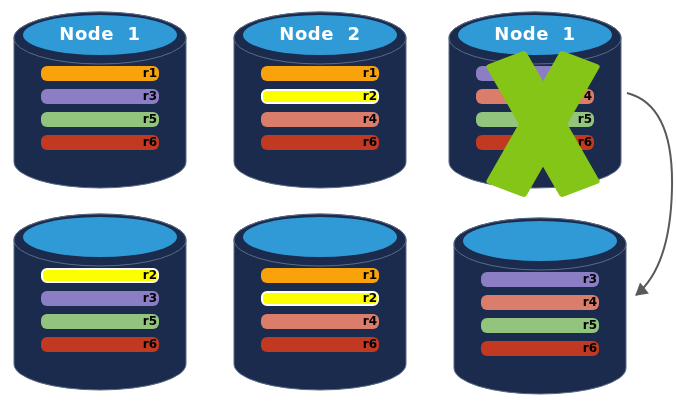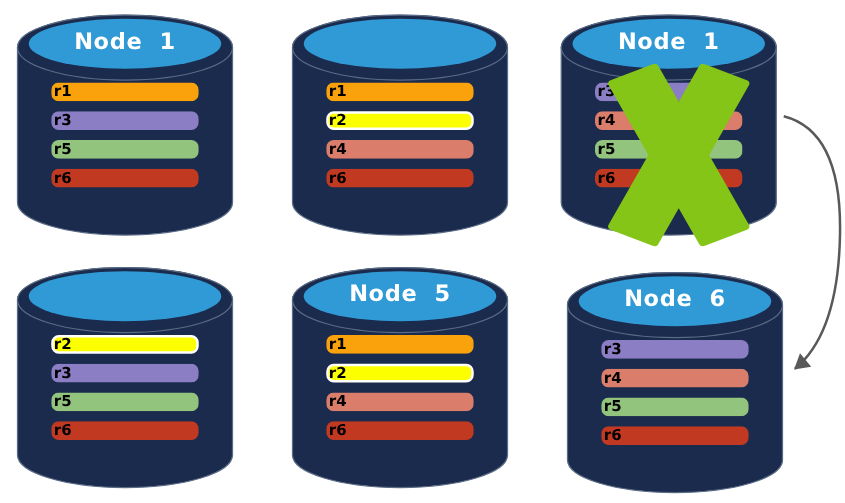--- a/index.html
+++ b/index.html
@@ -14,21 +14,21 @@
   .n6{left:452px;top:212px}
   .cyl{position:absolute;left:0;top:0;width:176px;height:188px;overflow:visible;}
   .cyl-body{fill:var(--cylinder_body);stroke:#5a6b85;stroke-width:1;}
   .cyl-top-rim{fill:var(--cylinder_body);stroke:#5a6b85;stroke-width:1;}
   .cyl-top{fill:var(--cylinder_top);}
   .node-title{position:absolute;top:17px;left:0;width:100%;text-align:center;
               font-size:18px;font-weight:bold;color:var(--node_title);
               word-spacing:7px;letter-spacing:.5px;}
   .bars{position:absolute;top:60px;left:50%;transform:translateX(-50%);width:118px;}
   .bar{height:15px;margin-bottom:8px;border-radius:6px;border:2px solid transparent;
-       box-sizing:border-box;display:flex;align-items:center;justify-content:flex-start;}
+       box-sizing:border-box;display:flex;align-items:center;justify-content:flex-end;}
   .bar-label{font-size:12px;font-weight:bold;color:var(--bar_label);line-height:11px;}
   .x-mark{position:absolute;left:38px;top:44px;width:116px;height:148px;overflow:visible;}
   .xbar{fill:var(--failure_x);}
   .arrow-layer{position:absolute;left:0;top:0;pointer-events:none;}
   .arrow-path{fill:none;stroke:var(--arrow);stroke-width:2;}
   .arrow-head{fill:var(--arrow);}
 </style>
 </head>
 <body>
 
@@ -56,20 +56,21 @@
         </div>
     </div>
   </div>
 
   <div class="node n2">
     <svg class="cyl" viewBox="0 0 176 188">
       <path class="cyl-body" d="M 2,32 L 2,156 A 86,26 0 0 0 174,156 L 174,32 A 86,26 0 0 0 2,32 Z"></path>
       <ellipse class="cyl-top-rim" cx="88" cy="32" rx="86" ry="26"></ellipse>
       <ellipse class="cyl-top" cx="88" cy="29" rx="77" ry="20"></ellipse>
     </svg>
+    <div class="node-title">Node 2</div>
     <div class="bars">
       <div class="bar" style="background: rgb(249, 162, 11);">
           <span class="bar-label">r1</span>
         </div>
       <div class="bar" style="background: rgb(252, 255, 0); border-color: rgb(255, 255, 255);">
           <span class="bar-label">r2</span>
         </div>
       <div class="bar" style="background: rgb(219, 125, 107);">
           <span class="bar-label">r4</span>
         </div>
@@ -129,21 +130,20 @@
         </div>
     </div>
   </div>
 
   <div class="node n5">
     <svg class="cyl" viewBox="0 0 176 188">
       <path class="cyl-body" d="M 2,32 L 2,156 A 86,26 0 0 0 174,156 L 174,32 A 86,26 0 0 0 2,32 Z"></path>
       <ellipse class="cyl-top-rim" cx="88" cy="32" rx="86" ry="26"></ellipse>
       <ellipse class="cyl-top" cx="88" cy="29" rx="77" ry="20"></ellipse>
     </svg>
-    <div class="node-title">Node 5</div>
     <div class="bars">
       <div class="bar" style="background: rgb(249, 162, 11);">
           <span class="bar-label">r1</span>
         </div>
       <div class="bar" style="background: rgb(252, 255, 0); border-color: rgb(255, 255, 255);">
           <span class="bar-label">r2</span>
         </div>
       <div class="bar" style="background: rgb(219, 125, 107);">
           <span class="bar-label">r4</span>
         </div>
@@ -152,21 +152,20 @@
         </div>
     </div>
   </div>
 
   <div class="node n6">
     <svg class="cyl" viewBox="0 0 176 188">
       <path class="cyl-body" d="M 2,32 L 2,156 A 86,26 0 0 0 174,156 L 174,32 A 86,26 0 0 0 2,32 Z"></path>
       <ellipse class="cyl-top-rim" cx="88" cy="32" rx="86" ry="26"></ellipse>
       <ellipse class="cyl-top" cx="88" cy="29" rx="77" ry="20"></ellipse>
     </svg>
-    <div class="node-title">Node 6</div>
     <div class="bars">
       <div class="bar" style="background: rgb(140, 126, 196);">
           <span class="bar-label">r3</span>
         </div>
       <div class="bar" style="background: rgb(219, 125, 107);">
           <span class="bar-label">r4</span>
         </div>
       <div class="bar" style="background: rgb(147, 196, 125);">
           <span class="bar-label">r5</span>
         </div>

